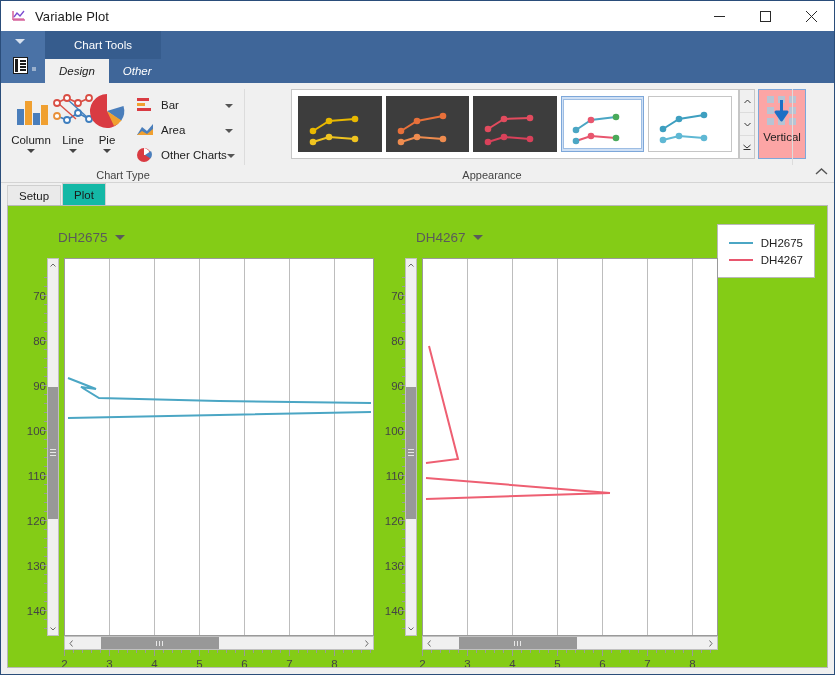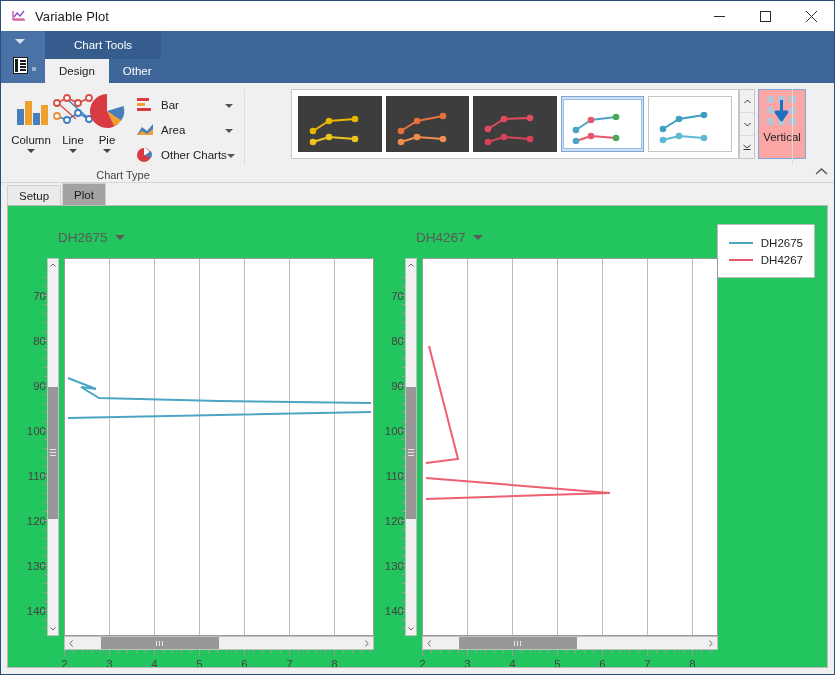--- a/index.html
+++ b/index.html
@@ -87,21 +87,21 @@
   .charttools-band span {
     color: #ffffff; font-size: 11.5px;
   }
   .tabs-row {
     position: absolute; left: 44px; top: 28px;
     height: 24px; display: flex; align-items: flex-end;
   }
   .rtab {
     height: 24px; padding: 0 14px;
     display: flex; align-items: center;
-    font-size: 11.5px; color: #ffffff;
+    font-size: 11.5px; color: #ffffff; font-style: italic;
   }
   .rtab.active {
     background: #f0f0f0; color: #1a1a1a;
   }
 
   .ribbon-body {
     position: absolute; left: 0; top: 82px;
     width: 833px; height: 100px;
     background: #f0f0f0;
     border-bottom: 1px solid #d4d4d4;
@@ -206,28 +206,28 @@
     padding-left: 6px;
   }
   .dtab {
     height: 20px; padding: 4px 11px;
     display: flex; align-items: center;
     font-size: 11.5px; color: #1a1a1a;
     border: 1px solid #cfcfcf; border-bottom: none;
     background: #eaeaea; margin-right: 1px;
   }
   .dtab.active {
-    background: #a3a3a3; height: 22px; border-color: #cfcfcf;
+    background: #14b8a6; height: 22px; border-color: #cfcfcf;
   }
 
   
   .canvas {
     position: absolute; left: 6px; top: 204px;
     width: 821px; height: 463px;
-    background: #22c55e; border: 1px solid #b9b9b9;
+    background: #84cc16; border: 1px solid #b9b9b9;
     overflow: hidden;
   }
 
   .chart-title {
     position: absolute;
     font-size: 13.5px; color: #5a5a5a;
     display: flex; align-items: center; gap: 7px;
   }
   .title-chev {
     width: 0; height: 0;
@@ -505,20 +505,21 @@
             <rect x="24" y="13" width="7" height="7" fill="#b7c4d4"></rect>
             <rect x="2" y="24" width="7" height="7" fill="#b7c4d4"></rect>
             <rect x="13" y="24" width="7" height="7" fill="#b7c4d4"></rect>
             <rect x="24" y="24" width="7" height="7" fill="#b7c4d4"></rect>
             <path d="M16.5 6 L16.5 20 M11 18 L16.5 26 L22 18 Z" stroke="#1d6fc4" stroke-width="3" fill="#1d6fc4" stroke-linejoin="round"></path>
           </svg>
         </div>
         <div class="vlabel">Vertical</div>
       </div>
 
+      <div class="rgroup-label" style="left:0; width:494px;">Appearance</div>
       <div class="rgroup-sep" style="left:547px;"></div>
     </div>
 
     <div class="ribbon-collapse">
       <svg width="13" height="9" viewBox="0 0 13 9">
           <path d="M1 7 L6.5 2 L12 7" stroke="#555" stroke-width="1.4" fill="none"></path>
         </svg>
     </div>
   </div>
 

